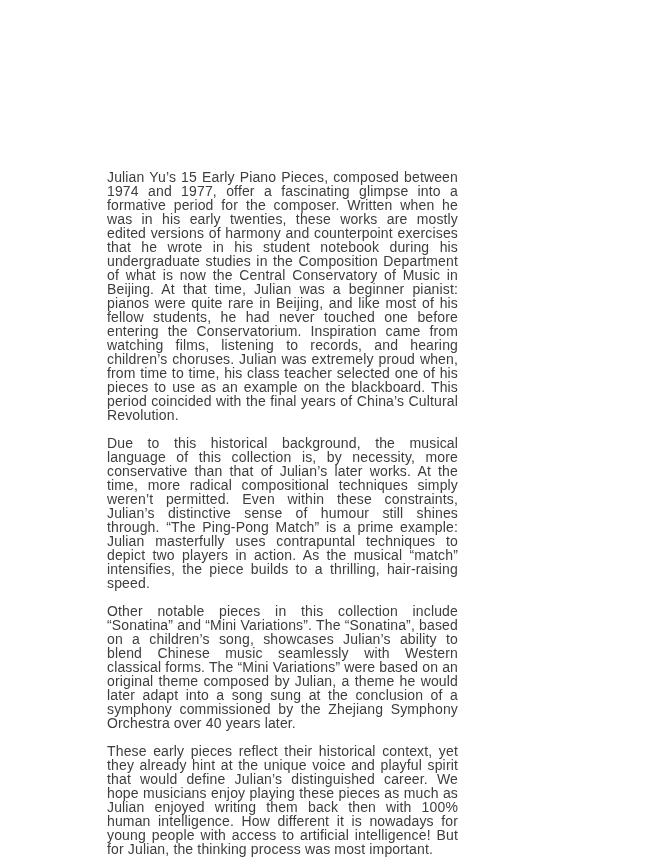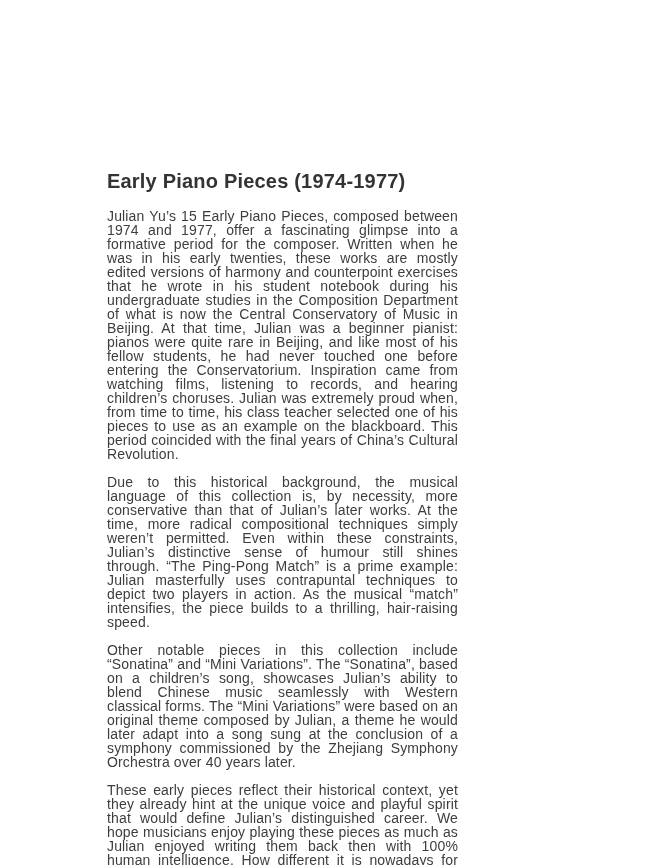--- a/index.html
+++ b/index.html
@@ -46,19 +46,18 @@
   }
   .doc-paragraph:last-child {
     margin-bottom: 4px;
   }
 </style>
 </head>
 <body>
 
 <div class="page">
   <div class="text-column">
-    <h1 class="doc-title">Early Piano Pieces (1974-1977)</h1>
     <p class="doc-paragraph">Julian Yu’s 15 Early Piano Pieces, composed between 1974 and 1977, offer a fascinating glimpse into a formative period for the composer. Written when he was in his early twenties, these works are mostly edited versions of harmony and counterpoint exercises that he wrote in his student notebook during his undergraduate studies in the Composition Department of what is now the Central Conservatory of Music in Beijing. At that time, Julian was a beginner pianist: pianos were quite rare in Beijing, and like most of his fellow students, he had never touched one before entering the Conservatorium. Inspiration came from watching films, listening to records, and hearing children’s choruses. Julian was extremely proud when, from time to time, his class teacher selected one of his pieces to use as an example on the blackboard. This period coincided with the final years of China’s Cultural Revolution.</p>
     <p class="doc-paragraph">Due to this historical background, the musical language of this collection is, by necessity, more conservative than that of Julian’s later works. At the time, more radical compositional techniques simply weren’t permitted. Even within these constraints, Julian’s distinctive sense of humour still shines through. “The Ping-Pong Match” is a prime example: Julian masterfully uses contrapuntal techniques to depict two players in action. As the musical “match” intensifies, the piece builds to a thrilling, hair-raising speed.</p>
     <p class="doc-paragraph">Other notable pieces in this collection include “Sonatina” and “Mini Variations”. The “Sonatina”, based on a children’s song, showcases Julian’s ability to blend Chinese music seamlessly with Western classical forms. The “Mini Variations” were based on an original theme composed by Julian, a theme he would later adapt into a song sung at the conclusion of a symphony commissioned by the Zhejiang Symphony Orchestra over 40 years later.</p>
     <p class="doc-paragraph">These early pieces reflect their historical context, yet they already hint at the unique voice and playful spirit that would define Julian’s distinguished career. We hope musicians enjoy playing these pieces as much as Julian enjoyed writing them back then with 100% human intelligence. How different it is nowadays for young people with access to artificial intelligence! But for Julian, the thinking process was most important.</p>
   </div>
 </div>
 
 </body></html>

